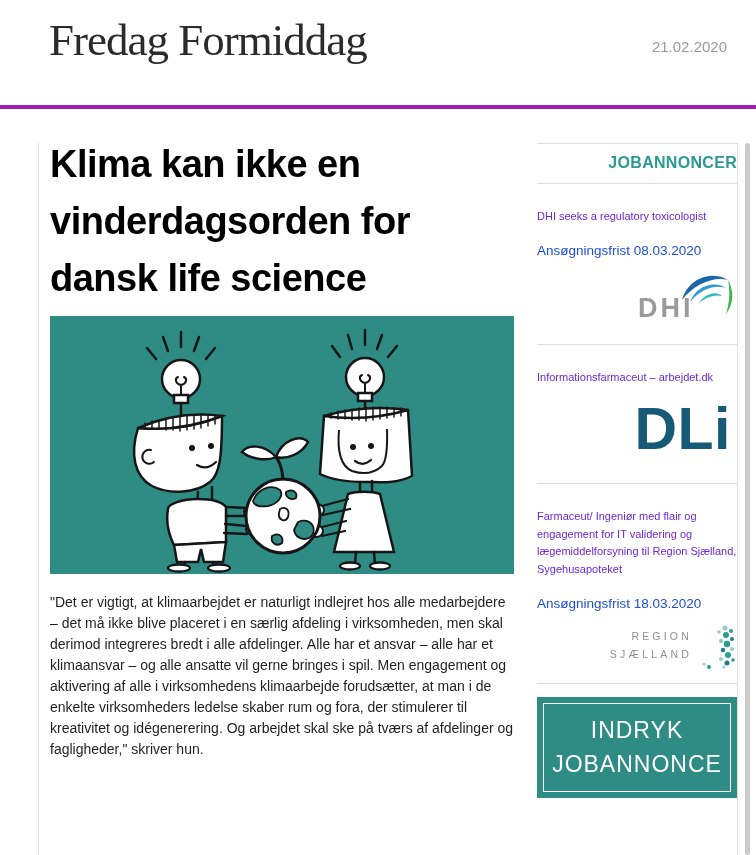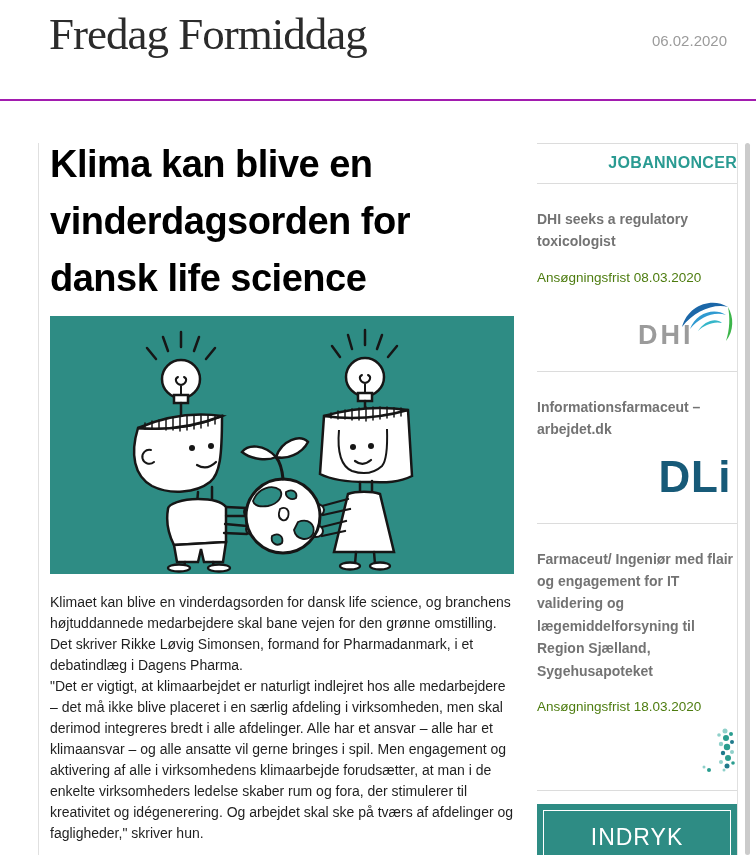--- a/index.html
+++ b/index.html
@@ -2,74 +2,74 @@
 <html style="--c_accent: #2A9B92; --c_button: #2E8C84; --c_image_teal: #2E8C84; --c_dli: #175A78; --c_logo_gray: #9B9B9B;"><head>
 <meta charset="utf-8">
 <style>
   html,body{margin:0;padding:0;}
   body{
     width:756px;height:855px;position:relative;overflow:hidden;
     background:#ffffff;font-family:"Liberation Sans",sans-serif;
     color:#1f1f1f;
   }
   
-  .header{position:absolute;top:2px;left:0;width:756px;height:97px;background:#fff;border-bottom:2px solid #a21caf;}
+  .header{position:absolute;top:8px;left:0;width:756px;height:97px;background:#fff;border-bottom:4px solid #a21caf;}
   .masthead{position:absolute;left:49px;top:6px;font-family:"Liberation Serif","DejaVu Serif",serif;font-size:45px;color:#2b2b2b;letter-spacing:-1px;white-space:nowrap;cursor:pointer;}
   .tagline{position:absolute;left:51px;top:60px;font-size:12.5px;letter-spacing:1.1px;color:#3d3d3d;white-space:nowrap;}
   .date{position:absolute;right:29px;top:30px;font-size:15px;color:#9b9b9b;}
   
   .vline{position:absolute;top:143px;bottom:0;width:1px;background:#e0e0e0;}
   .vline.left{left:38px;}
   .vline.right{left:737px;}
   .scroll-thumb{position:absolute;left:745px;top:143px;width:5px;height:712px;background:#cbcbcb;border-radius:3px;}
   
   .main{position:absolute;left:50px;top:136px;width:464px;}
   .article-title{font-size:38px;line-height:1.5;font-weight:700;color:#000;margin:0;letter-spacing:-0.5px;cursor:pointer;}
   .article-image{margin-top:9px;width:464px;height:258px;display:block;cursor:pointer;}
   .article-body{margin-top:18px;font-size:14px;line-height:1.5;color:#1f1f1f;}
   .article-body p{margin:0;}
   
   .sidebar{position:absolute;left:537px;top:143px;width:200px;}
   .sb-rule{border:none;border-top:1px solid #dcdcdc;margin:0;}
   .sb-heading{color:var(--c_accent,#2a9b92);font-weight:700;font-size:16px;letter-spacing:0.3px;padding:10px 0 11px 0;cursor:pointer;text-align:right;}
   .job{padding:0;}
-  .job-title{font-weight:700;font-size:14px;line-height:1.6;color:#737373;margin-top:24px;cursor:pointer;}
-  .job-deadline{font-size:13.5px;color:#4d7c0f;margin-top:17px;}
+  .job-title{font-weight:400;font-size:11px;line-height:1.6;color:#6d28d9;margin-top:24px;cursor:pointer;}
+  .job-deadline{font-size:13.5px;color:#1d4ed8;margin-top:17px;}
   .job-logo{text-align:right;margin:10px 2px 14px 0;cursor:pointer;}
   
   .dhi-logo{position:relative;display:inline-block;width:97px;height:58px;}
   .dhi-text{position:absolute;left:0;bottom:2px;font-size:27px;font-weight:700;color:#9b9b9b;letter-spacing:3px;}
   .dhi-swoosh{position:absolute;right:0;top:0;}
   
-  .dli-text{display:inline-block;font-size:44px;font-weight:800;color:var(--c_dli,#175a78);letter-spacing:0.5px;line-height:1;margin:4px 4px 10px 16px;}
+  .dli-text{display:inline-block;font-size:59px;font-weight:800;color:var(--c_dli,#175a78);letter-spacing:0.5px;line-height:1;margin:4px 4px 10px 16px;}
   
   .region-logo{display:inline-flex;align-items:center;gap:7px;margin-top:2px;}
   .region-text{text-align:right;color:#8f8f8f;font-size:10.5px;letter-spacing:3.2px;line-height:1.65;white-space:nowrap;}
   
   .jobad-button{position:relative;margin-top:13px;width:200px;height:101px;background:var(--c_button,#2e8c84);
     display:flex;align-items:center;justify-content:center;text-align:center;cursor:pointer;box-sizing:border-box;}
   .jobad-button .inner-border{position:absolute;left:6px;top:6px;right:6px;bottom:6px;border:1.5px solid #ffffff;pointer-events:none;}
   .jobad-button .label{color:#ffffff;font-size:23px;letter-spacing:1px;line-height:1.5;width:170px;}
   
   .ill line,.ill path.stroke{stroke:#161616;stroke-linecap:round;fill:none;}
 </style>
 </head>
 <body>
 
 <div class="header">
   <div class="masthead">Fredag Formiddag</div>
-  <div class="date">06.02.2020</div>
+  <div class="date">21.02.2020</div>
 </div>
 
 <div class="vline left"></div>
 <div class="vline right"></div>
 <div class="scroll-thumb"></div>
 
 <div class="main">
-  <h1 class="article-title">Klima kan blive en vinderdagsorden for dansk life science</h1>
+  <h1 class="article-title">Klima kan ikke en vinderdagsorden for dansk life science</h1>
 
   <svg class="article-image ill" viewBox="0 0 464 258" xmlns="http://www.w3.org/2000/svg">
     <rect x="0" y="0" width="464" height="258" style="fill:var(--c_image_teal,#2E8C84)"></rect>
 
     <g stroke="#161616" stroke-width="2.5">
       <line x1="97" y1="32" x2="106" y2="43"></line>
         <line x1="113" y1="21" x2="118" y2="35"></line>
       <line x1="131" y1="16" x2="131" y2="31"></line>
         <line x1="149" y1="21" x2="144" y2="35"></line>
       <line x1="165" y1="32" x2="156" y2="43"></line>
@@ -177,21 +177,20 @@
     <g style="fill:var(--c_image_teal,#2E8C84)" stroke="#161616" stroke-width="1.8">
       <path d="M203 185 C208 172 222 168 230 174 C234 180 228 188 218 190 C210 191 204 190 203 185 Z"></path>
       <path d="M248 206 C258 202 266 208 263 218 C258 226 246 224 244 214 Z"></path>
       <path d="M222 220 C228 216 234 220 232 227 C227 231 220 227 222 220 Z"></path>
       <path d="M236 176 C242 172 248 176 246 182 C241 185 235 181 236 176 Z"></path>
     </g>
     <path d="M230 193 C236 190 240 194 238 201 C235 207 228 204 229 197 Z" fill="#fff" stroke="#161616" stroke-width="1.8"></path>
   </svg>
 
   <div class="article-body">
-    <p>Klimaet kan blive en vinderdagsorden for dansk life science, og branchens højtuddannede medarbejdere skal bane vejen for den grønne omstilling. Det skriver Rikke Løvig Simonsen, formand for Pharmadanmark, i et debatindlæg i Dagens Pharma.</p>
     <p>"Det er vigtigt, at klimaarbejdet er naturligt indlejret hos alle medarbejdere – det må ikke blive placeret i en særlig afdeling i virksomheden, men skal derimod integreres bredt i alle afdelinger. Alle har et ansvar – alle har et klimaansvar – og alle ansatte vil gerne bringes i spil. Men engagement og aktivering af alle i virksomhedens klimaarbejde forudsætter, at man i de enkelte virksomheders ledelse skaber rum og fora, der stimulerer til kreativitet og idégenerering. Og arbejdet skal ske på tværs af afdelinger og fagligheder," skriver hun.</p>
 
   </div>
 </div>
 
 <div class="sidebar">
   <hr class="sb-rule">
   <div class="sb-heading">JOBANNONCER</div>
   <hr class="sb-rule">
 
@@ -218,20 +217,24 @@
       <span class="dli-text">DLi</span>
     </div>
   </div>
   <hr class="sb-rule">
 
   <div class="job">
     <div class="job-title">Farmaceut/ Ingeniør med flair og engagement for IT validering og lægemiddelforsyning til Region Sjælland, Sygehusapoteket</div>
     <div class="job-deadline">Ansøgningsfrist 18.03.2020</div>
     <div class="job-logo">
       <span class="region-logo">
+        <span class="region-text">
+          <span>REGION</span><br>
+          <span>SJÆLLAND</span>
+        </span>
         <svg width="36" height="46" viewBox="0 0 36 46" xmlns="http://www.w3.org/2000/svg">
           <circle cx="26" cy="5" r="2.5" fill="#8fd0ca"></circle>
             <circle cx="32" cy="8" r="2" fill="#2a9d8f"></circle>
           <circle cx="20" cy="9" r="1.8" fill="#8fd0ca"></circle>
             <circle cx="27" cy="12" r="3" fill="#2a9d8f"></circle>
           <circle cx="33" cy="16" r="2" fill="#1f7a8c"></circle>
             <circle cx="22" cy="18" r="2.2" fill="#8fd0ca"></circle>
           <circle cx="28" cy="21" r="3.2" fill="#2a9d8f"></circle>
             <circle cx="33" cy="26" r="2" fill="#8fd0ca"></circle>
           <circle cx="24" cy="27" r="2.2" fill="#1f7a8c"></circle>

